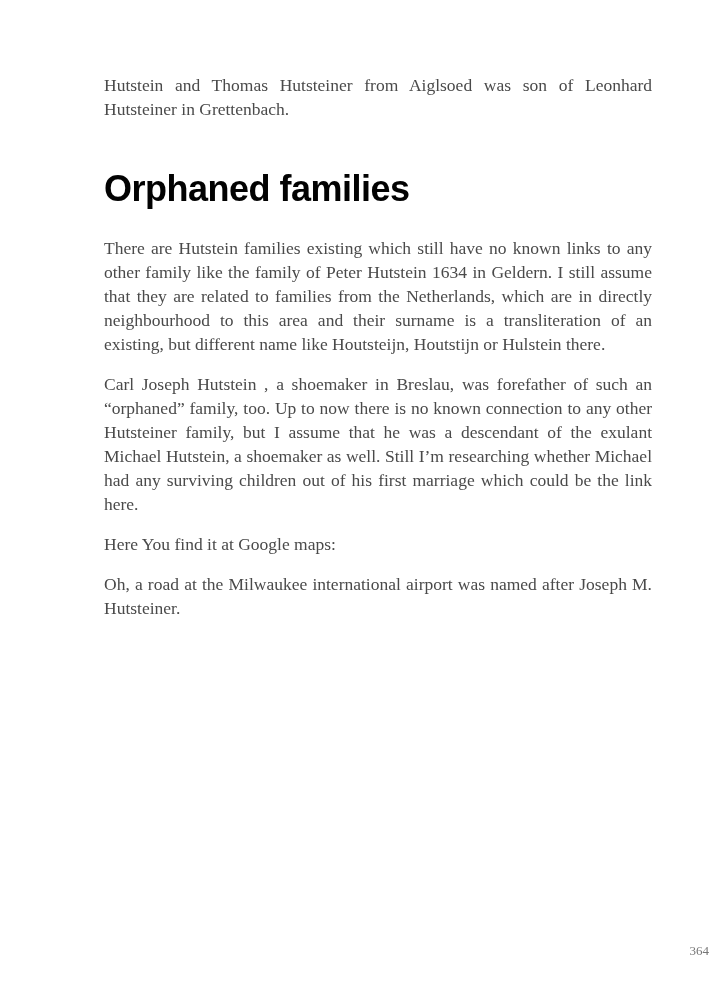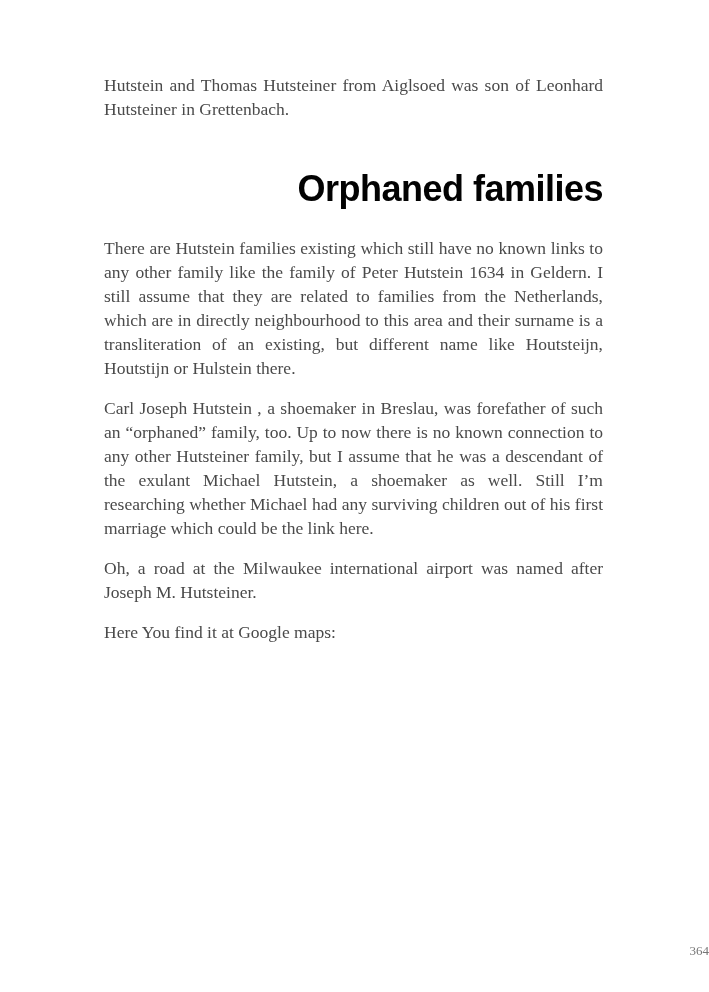--- a/index.html
+++ b/index.html
@@ -7,39 +7,39 @@
     padding: 0;
     background: #ffffff;
   }
   .page {
     position: relative;
     width: 709px;
     height: 992px;
     margin: 0 auto;
     background: #ffffff;
     box-sizing: border-box;
-    padding: 73px 106px 0 104px;
+    padding: 73px 57px 0 104px;
     overflow: hidden;
     font-family: "Liberation Serif", "DejaVu Serif", serif;
     color: #4a4a4a;
   }
   .para {
     margin: 0 0 16px 0;
     font-size: 17.5px;
     line-height: 24px;
     text-align: justify;
     color: #4a4a4a;
   }
   .section-heading {
     margin: 47px 0 27px 0;
     font-family: "Liberation Sans", sans-serif;
     font-weight: bold;
     font-size: 36px;
     line-height: 1.15;
-    text-align: right;
+    text-align: left;
     color: #020202;
     letter-spacing: -0.5px;
   }
   .page-number {
     position: absolute;
     left: 0;
     right: 0;
     bottom: 33px;
     text-align: right;
     font-family: "Liberation Serif", "DejaVu Serif", serif;
@@ -54,19 +54,19 @@
 
   <p class="para">Hutstein and Thomas Hutsteiner from Aiglsoed was son of Leonhard Hutsteiner in Grettenbach.</p>
 
   <section>
     <h1 class="section-heading">Orphaned families</h1>
     <p class="para">There are Hutstein families existing which still have no known links to any other family like the family of Peter Hutstein  1634 in Geldern. I still assume that they are related to families from the Netherlands, which are in  directly neighbourhood to this area and their surname is a transliteration of an existing, but different name like Houtsteijn, Houtstijn or Hulstein there.</p>
     <p class="para">Carl Joseph Hutstein , a shoemaker in Breslau, was forefather of such an “orphaned” family, too. Up to now there is no known connection to any other Hutsteiner family, but I assume that he was a descendant of the exulant Michael Hutstein, a shoemaker as well. Still I’m researching whether Michael had any surviving children out of his first marriage which could be the link here.</p>
   </section>
 
   <section>
+    <p class="para">Here You find it at Google maps:</p>
     <p class="para">Oh, a road at the Milwaukee international airport was named after Joseph M. Hutsteiner.</p>
-    <p class="para">Here You find it at Google maps:</p>
   </section>
 
   <div class="page-number">364</div>
 
 </div>
 
 </body></html>

